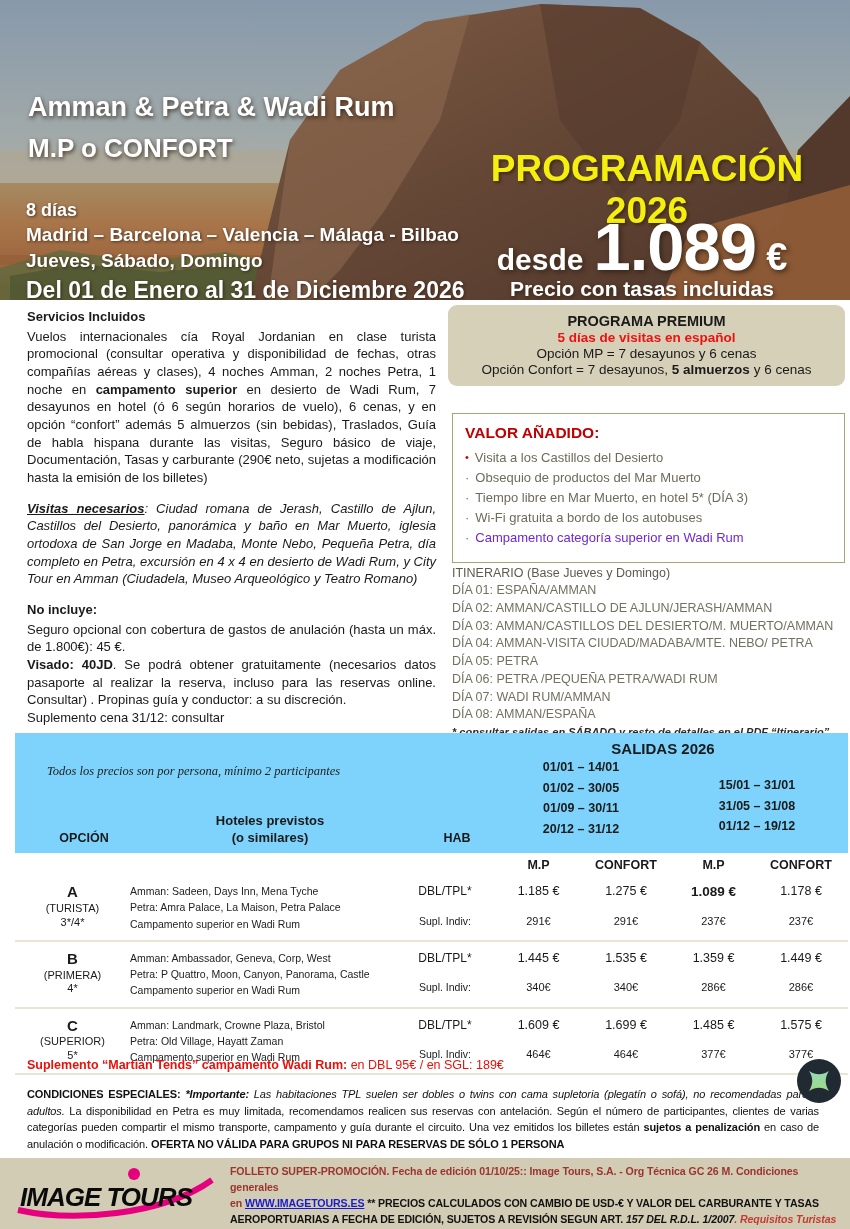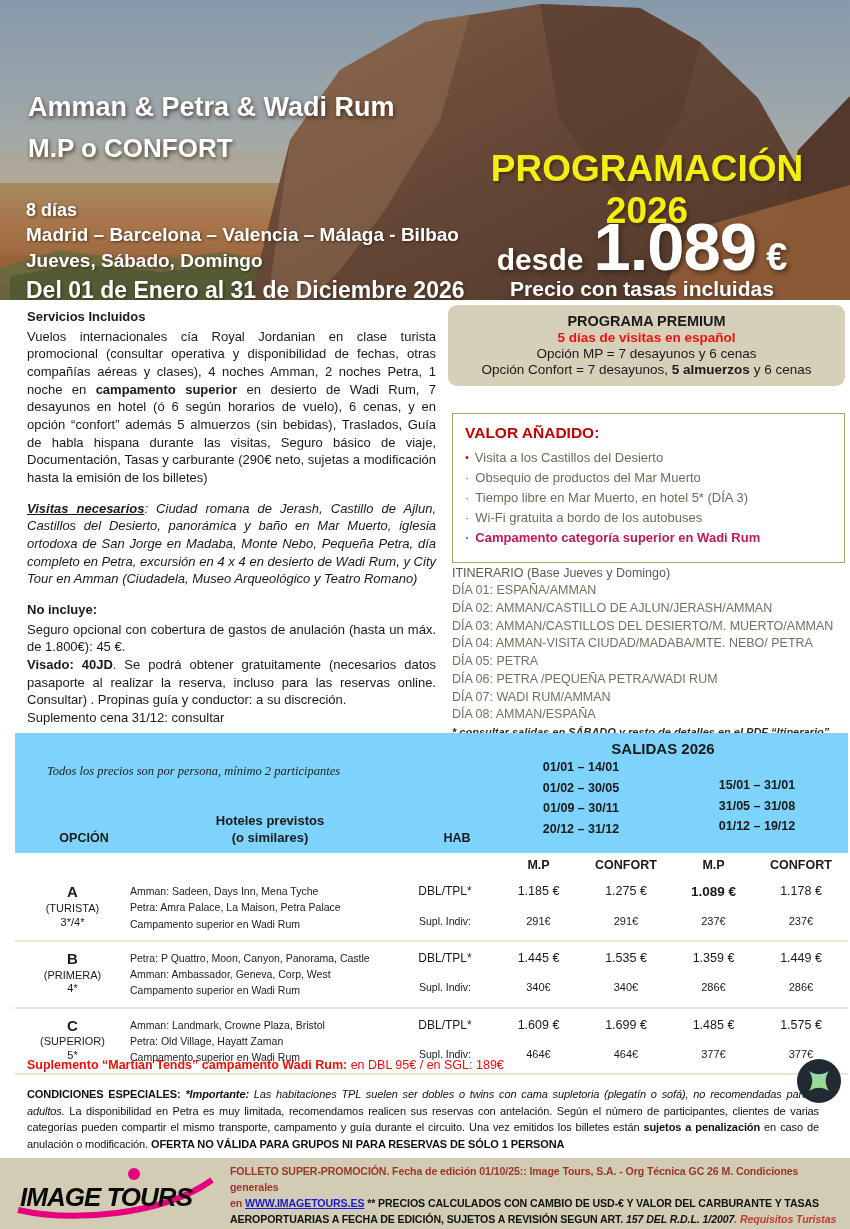--- a/index.html
+++ b/index.html
@@ -65,21 +65,21 @@
 
   .valor {
     position:absolute; left:452px; top:413px; width:393px;
     background:#fff; border:1px solid #a9a573; padding:10px 12px 12px;
   }
   .valor .t { font-size:15.5px; font-weight:800; color:#c00000; margin-bottom:8px; }
   .valor ul { list-style:none; }
   .valor li { font-size:13px; color:#6f6b5a; margin-bottom:5px; }
   .valor li::before { content:"·"; margin-right:6px; color:#6f6b5a; }
   .valor li.first::before { content:"•"; color:#c00000; font-size:11px; vertical-align:1px; }
-  .valor li.boldlast { font-weight:700; color:#be185d; }
+  .valor li.boldlast { font-weight:400; color:#6d28d9; }
 
   .itinerario { position:absolute; left:452px; top:566px; width:395px; }
   .itinerario .t { font-size:12.5px; color:#5e5a4c; margin-bottom:2px; }
   .itinerario .d { font-size:12.5px; color:#73705f; line-height:1.42; }
   .itinerario .note { font-size:11px; font-weight:700; font-style:italic; color:#2b2b2b; margin-top:2px; }
 
   
   .ptable { position:absolute; left:15px; top:733px; width:833px; }
   .thead { position:relative; height:120px; background:#7dd3fc; }
   .thead .salidas { position:absolute; left:468px; top:7px; width:360px; text-align:center;
@@ -291,22 +291,22 @@
     <div class="suplval">237€</div>
   </div>
 
   <div class="tgrid trow">
     <div class="opcell">
       <div class="letter">B</div>
       <div class="cat">(PRIMERA)</div>
       <div class="stars">4*</div>
     </div>
     <div class="hotcell">
+      <div>Amman: Ambassador,  Geneva, Corp, West</div>
       <div>Petra: P Quattro, Moon, Canyon, Panorama, Castle</div>
-      <div>Amman: Ambassador,  Geneva, Corp, West</div>
       <div>Campamento superior en Wadi Rum</div>
     </div>
     <div class="habcell">DBL/TPL*</div>
     <div class="pricecell">1.445 €</div>
     <div class="pricecell">1.535 €</div>
     <div class="pricecell">1.359 €</div>
     <div class="pricecell">1.449 €</div>
     <div class="supllab" style="grid-column:3">Supl. Indiv:</div>
     <div class="suplval">340€</div>
     <div class="suplval">340€</div>

